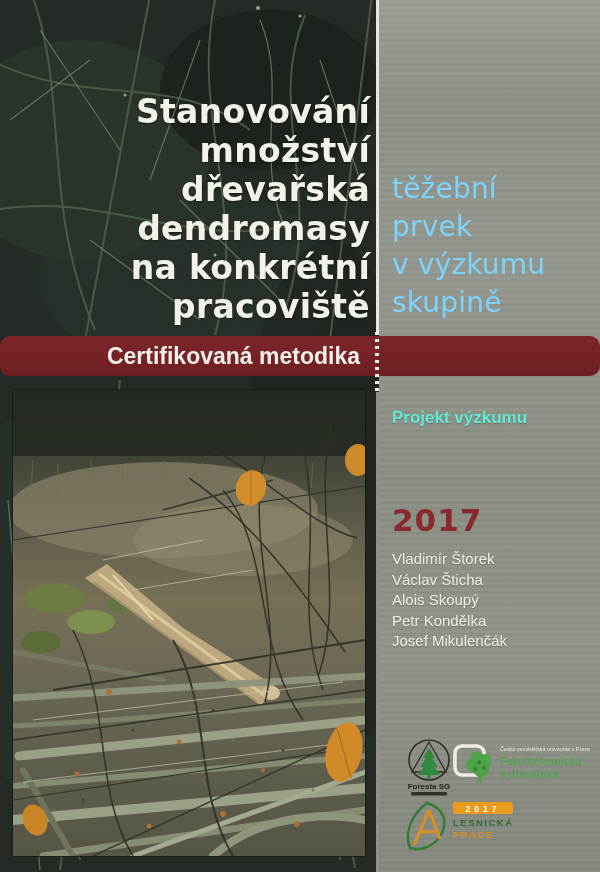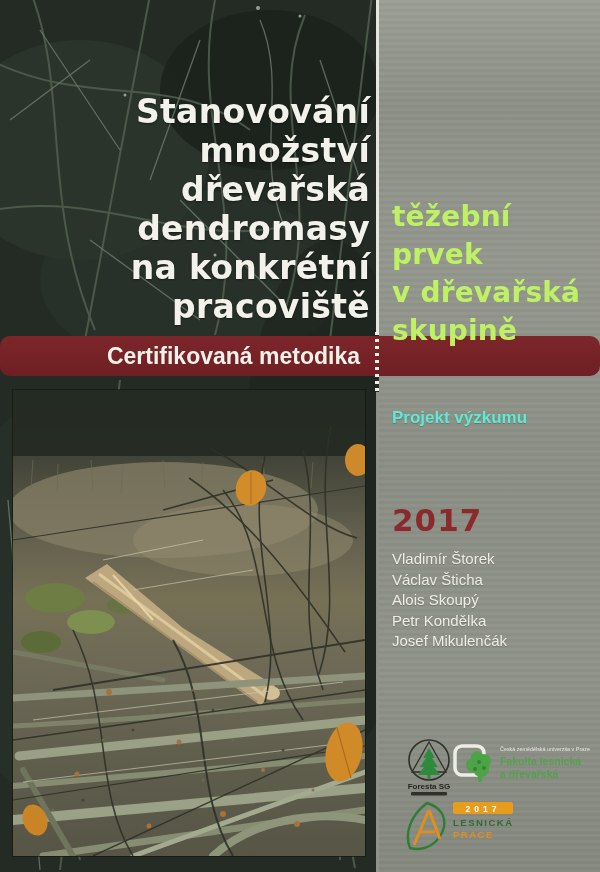--- a/index.html
+++ b/index.html
@@ -55,22 +55,22 @@
   
   .inset-photo{
     left:13px;top:390px;width:352px;height:466px;
     box-shadow:0 0 0 1px rgba(18,22,15,.65);
   }
   .inset-photo svg{display:block;width:100%;height:100%;}
   
   .subtitle{
     left:392px;top:170px;
     font-family:"DejaVu Sans","Liberation Sans",sans-serif;
-    font-weight:bold;font-size:28px;line-height:38px;
-    color:#bef264;letter-spacing:.2px;margin-top:28px;
+    font-weight:normal;font-size:28px;line-height:38px;
+    color:#7dd3fc;letter-spacing:.2px;
   }
   .project{left:392px;top:406px;font-weight:bold;font-size:17px;line-height:24px;
     color:#5eead4;text-shadow:0 1px 1px rgba(0,0,0,.2);}
   .year{left:392px;top:502px;
     font-family:"DejaVu Sans","Liberation Sans",sans-serif;
     font-weight:bold;font-size:31px;color:#8b2a2d;letter-spacing:1px;}
   .authors{left:392px;top:549px;font-weight:normal;font-size:15px;line-height:20.5px;
     color:#efede4;text-shadow:0 1px 1px rgba(0,0,0,.2);}
   
   .foresta-logo{left:398px;top:737px;width:62px;height:60px;}
@@ -243,21 +243,21 @@
           <circle cx="200" cy="320" r="1.5"></circle>
         <circle cx="270" cy="360" r="1.5"></circle>
           <circle cx="70" cy="410" r="1.5"></circle>
       </g>
     </svg>
   </div>
 
   <div class="abs subtitle">
     <div>těžební</div>
     <div>prvek</div>
-    <div>v dřevařská</div>
+    <div>v výzkumu</div>
     <div>skupině</div>
   </div>
 
   <div class="abs project">
     <div>Projekt výzkumu</div>
   </div>
 
   <div class="abs year">2017</div>
 
   <div class="abs authors">

